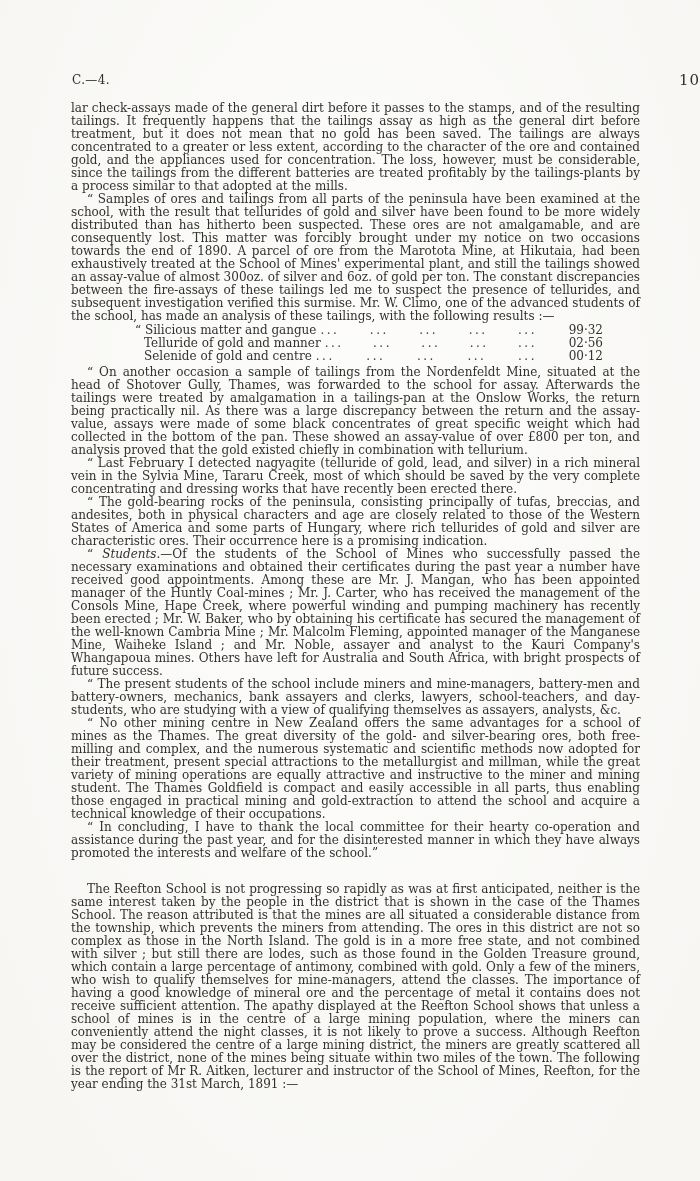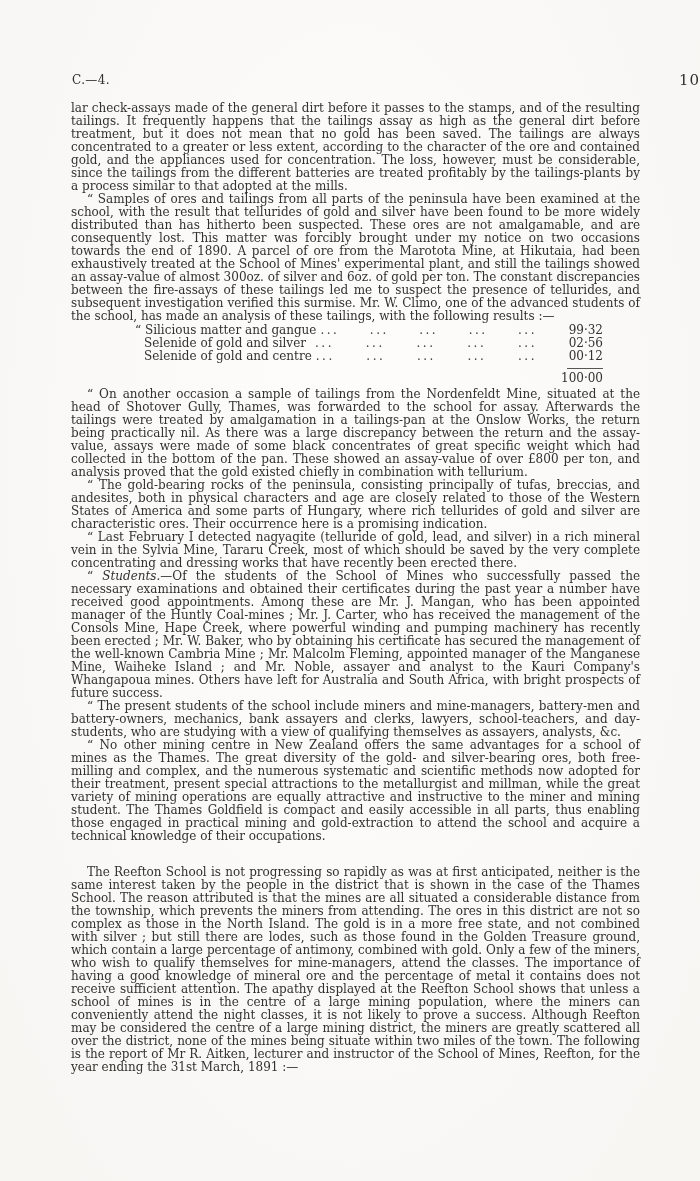--- a/index.html
+++ b/index.html
@@ -119,59 +119,54 @@
         <span class="assay-dots">
             <span>...</span>
             <span>...</span>
             <span>...</span>
             <span>...</span>
             <span>...</span>
           </span>
         <span class="assay-value">99·32</span>
       </div>
       <div class="assay-row cont">
-        <span class="assay-label">Selenide of gold and silver</span>
+        <span class="assay-label">Telluride of gold and manner</span>
         <span class="assay-dots">
             <span>...</span>
             <span>...</span>
             <span>...</span>
             <span>...</span>
             <span>...</span>
           </span>
         <span class="assay-value">02·56</span>
       </div>
       <div class="assay-row cont">
         <span class="assay-label">Selenide of gold and centre</span>
         <span class="assay-dots">
             <span>...</span>
             <span>...</span>
             <span>...</span>
             <span>...</span>
             <span>...</span>
           </span>
         <span class="assay-value">00·12</span>
       </div>
-      <div class="assay-total-row">
-        <div class="assay-total-col">
-          <div class="total-rule"></div>
-          <div class="assay-total-value">100·00</div>
-        </div>
-      </div>
     </div>
 
 
     <p>“ On another occasion a sample of tailings from the Nordenfeldt Mine, situated at the head of Shotover Gully, Thames, was forwarded to the school for assay. Afterwards the tailings were treated by amalgamation in a tailings-pan at the Onslow Works, the return being practically nil. As there was a large discrepancy between the return and the assay-value, assays were made of some black concentrates of great specific weight which had collected in the bottom of the pan. These showed an assay-value of over £800 per ton, and analysis proved that the gold existed chiefly in combination with tellurium.</p>
 
+    <p>“ Last February I detected nagyagite (telluride of gold, lead, and silver) in a rich mineral vein in the Sylvia Mine, Tararu Creek, most of which should be saved by the very complete concentrating and dressing works that have recently been erected there.</p>
+
     <p>“ The gold-bearing rocks of the peninsula, consisting principally of tufas, breccias, and andesites, both in physical characters and age are closely related to those of the Western States of America and some parts of Hungary, where rich tellurides of gold and silver are characteristic ores. Their occurrence here is a promising indication.</p>
-
-    <p>“ Last February I detected nagyagite (telluride of gold, lead, and silver) in a rich mineral vein in the Sylvia Mine, Tararu Creek, most of which should be saved by the very complete concentrating and dressing works that have recently been erected there.</p>
 
     <p><span>“ </span><em>Students.</em><span>—Of the students of the School of Mines who successfully passed the necessary examinations and obtained their certificates during the past year a number have received good appointments. Among these are Mr. J. Mangan, who has been appointed manager of the Huntly Coal-mines ; Mr. J. Carter, who has received the management of the Consols Mine, Hape Creek, where powerful winding and pumping machinery has recently been erected ; Mr. W. Baker, who by obtaining his certificate has secured the management of the well-known Cambria Mine ; Mr. Malcolm Fleming, appointed manager of the Manganese Mine, Waiheke Island ; and Mr. Noble, assayer and analyst to the Kauri Company's Whangapoua mines. Others have left for Australia and South Africa, with bright prospects of future success.</span></p>
 
     <p>“ The present students of the school include miners and mine-managers, battery-men and battery-owners, mechanics, bank assayers and clerks, lawyers, school-teachers, and day-students, who are studying with a view of qualifying themselves as assayers, analysts, &amp;c.</p>
 
     <p>“ No other mining centre in New Zealand offers the same advantages for a school of mines as the Thames. The great diversity of the gold- and silver-bearing ores, both free-milling and complex, and the numerous systematic and scientific methods now adopted for their treatment, present special attractions to the metallurgist and millman, while the great variety of mining operations are equally attractive and instructive to the miner and mining student. The Thames Goldfield is compact and easily accessible in all parts, thus enabling those engaged in practical mining and gold-extraction to attend the school and acquire a technical knowledge of their occupations.</p>
 
+    <p>“ In concluding, I have to thank the local committee for their hearty co-operation and assistance during the past year, and for the disinterested manner in which they have always promoted the interests and welfare of the school.”</p>
 
     <p class="section-start">The Reefton School is not progressing so rapidly as was at first anticipated, neither is the same interest taken by the people in the district that is shown in the case of the Thames School. The reason attributed is that the mines are all situated a considerable distance from the township, which prevents the miners from attending. The ores in this district are not so complex as those in the North Island. The gold is in a more free state, and not combined with silver ; but still there are lodes, such as those found in the Golden Treasure ground, which contain a large percentage of antimony, combined with gold. Only a few of the miners, who wish to qualify themselves for mine-managers, attend the classes. The importance of having a good knowledge of mineral ore and the percentage of metal it contains does not receive sufficient attention. The apathy displayed at the Reefton School shows that unless a school of mines is in the centre of a large mining population, where the miners can conveniently attend the night classes, it is not likely to prove a success. Although Reefton may be considered the centre of a large mining district, the miners are greatly scattered all over the district, none of the mines being situate within two miles of the town. The following is the report of Mr R. Aitken, lecturer and instructor of the School of Mines, Reefton, for the year ending the 31st March, 1891 :—</p>
 
   </div>
 </div>
 
 </body></html>

